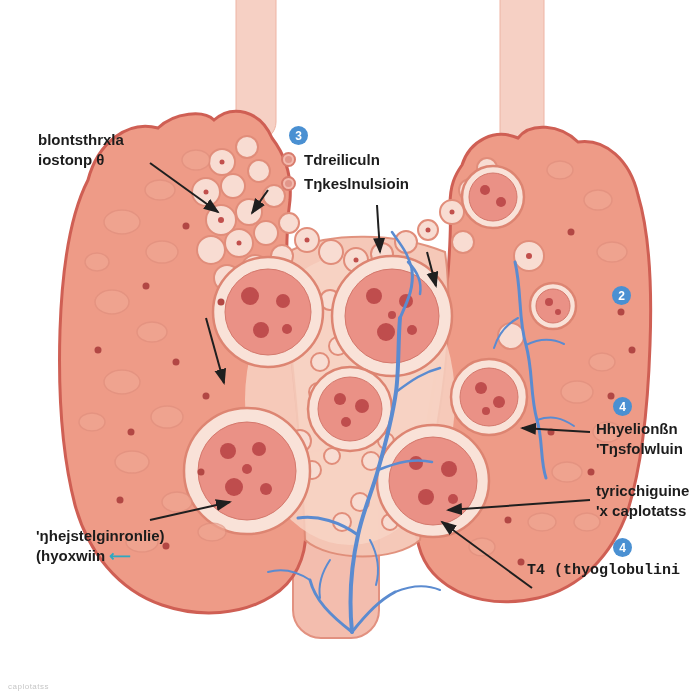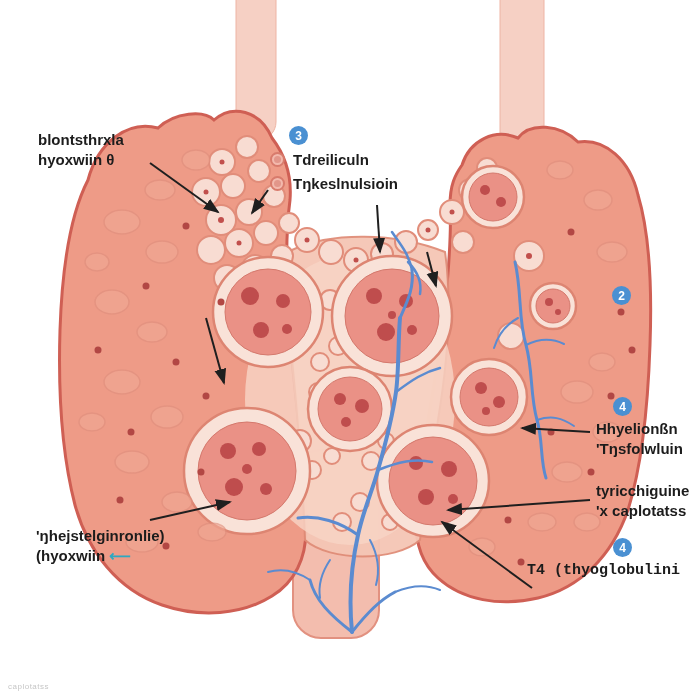--- a/index.html
+++ b/index.html
@@ -271,25 +271,25 @@
       <path d="M 206 318 L 224 383" marker-end="url(#ah)"></path>
       <path d="M 590 432 L 522 428" marker-end="url(#ah)"></path>
       <path d="M 590 500 L 448 510" marker-end="url(#ah)"></path>
       <path d="M 532 588 L 442 522" marker-end="url(#ah)"></path>
       <path d="M 150 520 L 230 502" marker-end="url(#ah)"></path>
     </g>
   </svg>
 
   <div class="lbl" style="left:38px; top:130px;">
     <div>blontsthrxla</div>
-    <div>hyoxwiin θ</div>
+    <div>iostonp θ</div>
   </div>
 
   <div class="badge" style="left:289px; top:126px;">3</div>
-  <div class="legend" style="left:270px; top:151px;">
+  <div class="legend" style="left:281px; top:151px;">
     <div class="legrow">
       <span class="ficon"></span>
       <span>Tdreiliculn</span>
     </div>
     <div class="legrow">
       <span class="ficon"></span>
       <span>Tŋkeslnulsioin</span>
     </div>
   </div>
 

